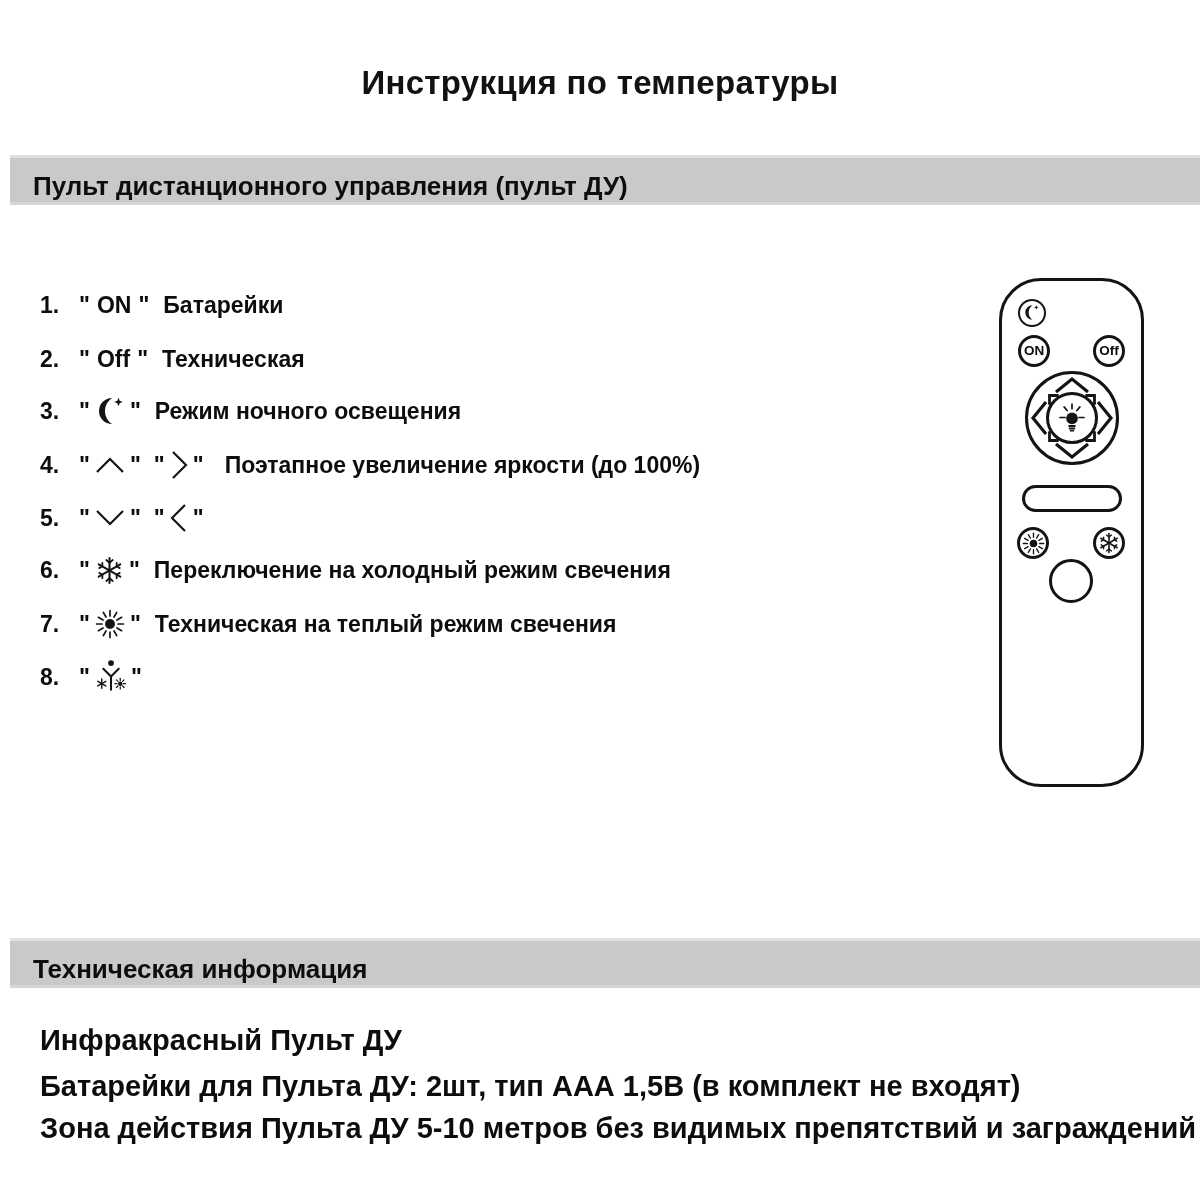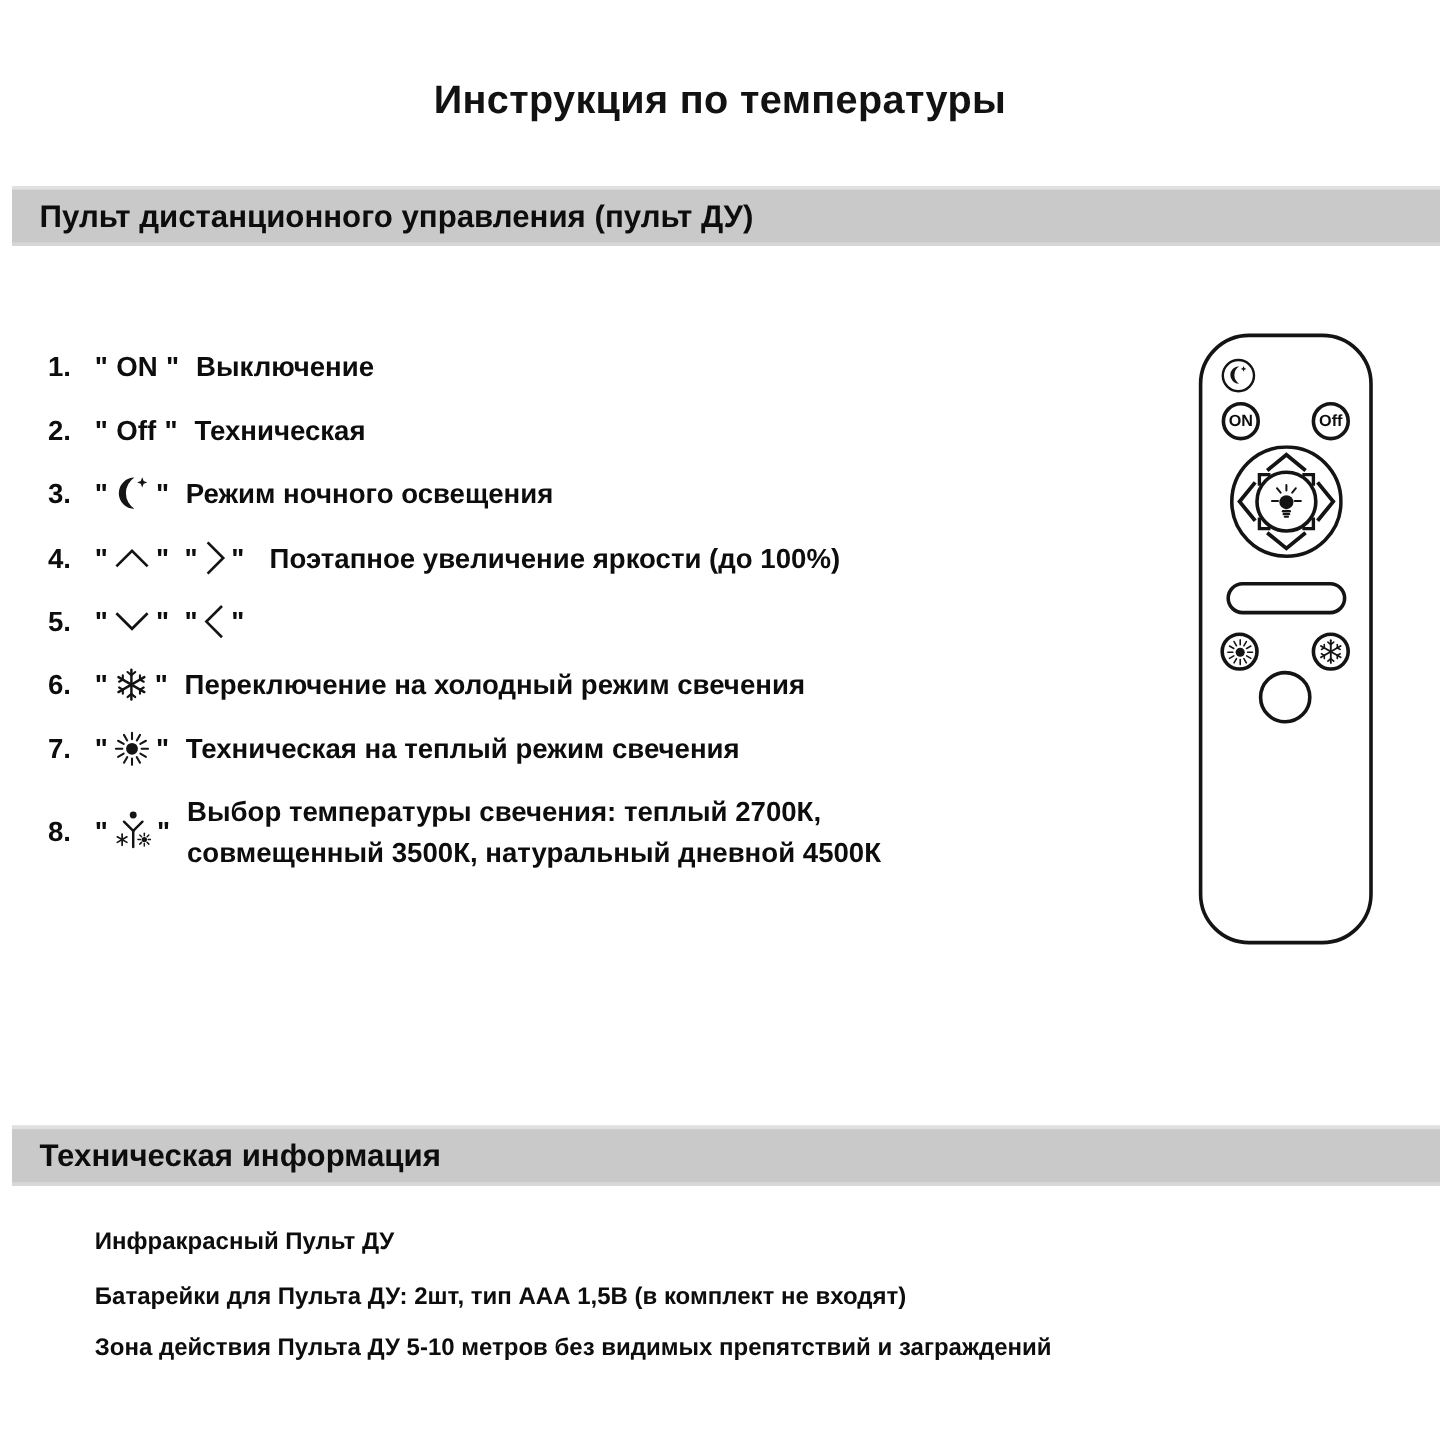--- a/index.html
+++ b/index.html
@@ -8,35 +8,35 @@
     font-family:"Liberation Sans",sans-serif;color:#121212;overflow:hidden;
   }
   .abs{position:absolute;}
   .page-title{
     top:64px;left:0;width:1200px;text-align:center;
     font-size:33px;font-weight:bold;letter-spacing:.3px;
   }
   .bar{
     left:10px;width:1190px;height:50px;background:#c9c9c9;
     border-top:3px solid #e0e0e0;border-bottom:3px solid #d6d6d6;
-    box-sizing:border-box;display:flex;align-items:center;
+    box-sizing:border-box;display:flex;align-items:flex-end;
     padding-left:23px;font-size:26px;font-weight:bold;color:#0d0d0d;
   }
   .row{
     left:40px;display:flex;align-items:center;
     font-size:23px;font-weight:bold;color:#0d0d0d;white-space:nowrap;
   }
   .num{width:34px;flex:0 0 auto;}
   .q{margin:0 5px;}
   .lbl{margin:0 2px;}
   .desc{margin-left:9px;}
   .grp2{margin-left:8px;}
   .two-line div{line-height:34px;}
   .icn{display:block;}
-  .tech-line{left:40px;font-size:20px;font-weight:bold;color:#0d0d0d;white-space:nowrap;margin-left:39px;}
+  .tech-line{left:40px;font-size:29px;font-weight:bold;color:#0d0d0d;white-space:nowrap;}
   
   .remote{
     left:999px;top:278px;width:145px;height:509px;
     border:3px solid #141414;border-radius:42px;box-sizing:border-box;background:#fff;
   }
   .rbtn{
     position:absolute;border:3px solid #141414;border-radius:50%;
     box-sizing:border-box;background:#fff;display:flex;align-items:center;justify-content:center;
     font-weight:bold;font-size:13.5px;color:#0d0d0d;
   }
@@ -156,21 +156,21 @@
 
 <div class="abs bar" style="top:155px;">
   <span>Пульт дистанционного управления (пульт ДУ)</span>
 </div>
 
 <div class="abs row" style="top:292px;">
   <span class="num">1.</span>
   <span class="q">"</span>
   <span class="lbl">ON</span>
   <span class="q">"</span>
-  <span class="desc">Выключение</span>
+  <span class="desc">Батарейки</span>
 </div>
 
 <div class="abs row" style="top:346px;">
   <span class="num">2.</span>
   <span class="q">"</span>
   <span class="lbl">Off</span>
   <span class="q">"</span>
   <span class="desc">Техническая</span>
 </div>
 
@@ -233,24 +233,20 @@
   <span class="desc">Техническая на теплый режим свечения</span>
 </div>
 
 <div class="abs row" style="top:659px;align-items:center;">
   <span class="num">8.</span>
   <span class="q">"</span>
   <svg class="icn" width="31" height="37">
       <use href="#sym-temp"></use>
     </svg>
   <span class="q">"</span>
-  <span class="desc two-line">
-    <div>Выбор температуры свечения: теплый 2700К,</div>
-    <div>совмещенный 3500К, натуральный дневной 4500К</div>
-  </span>
 </div>
 
 <div class="abs remote">
   <div class="rbtn" style="left:15.5px;top:17.5px;width:28px;height:28px;border-width:2.5px;">
     <svg width="17" height="17">
         <use href="#sym-moon"></use>
       </svg>
   </div>
   <div class="rbtn" style="left:16px;top:53.5px;width:32px;height:32px;">
     <span>ON</span>

